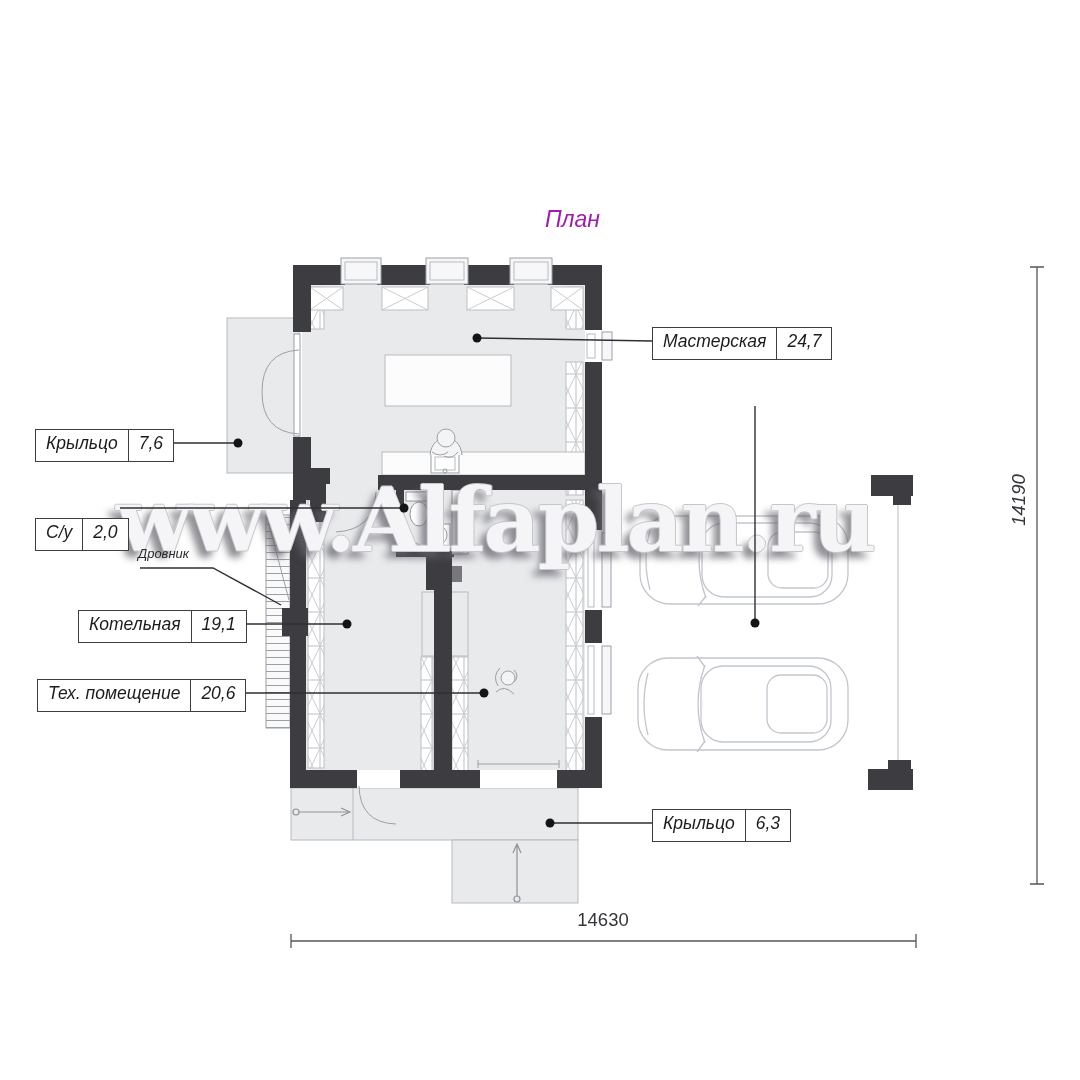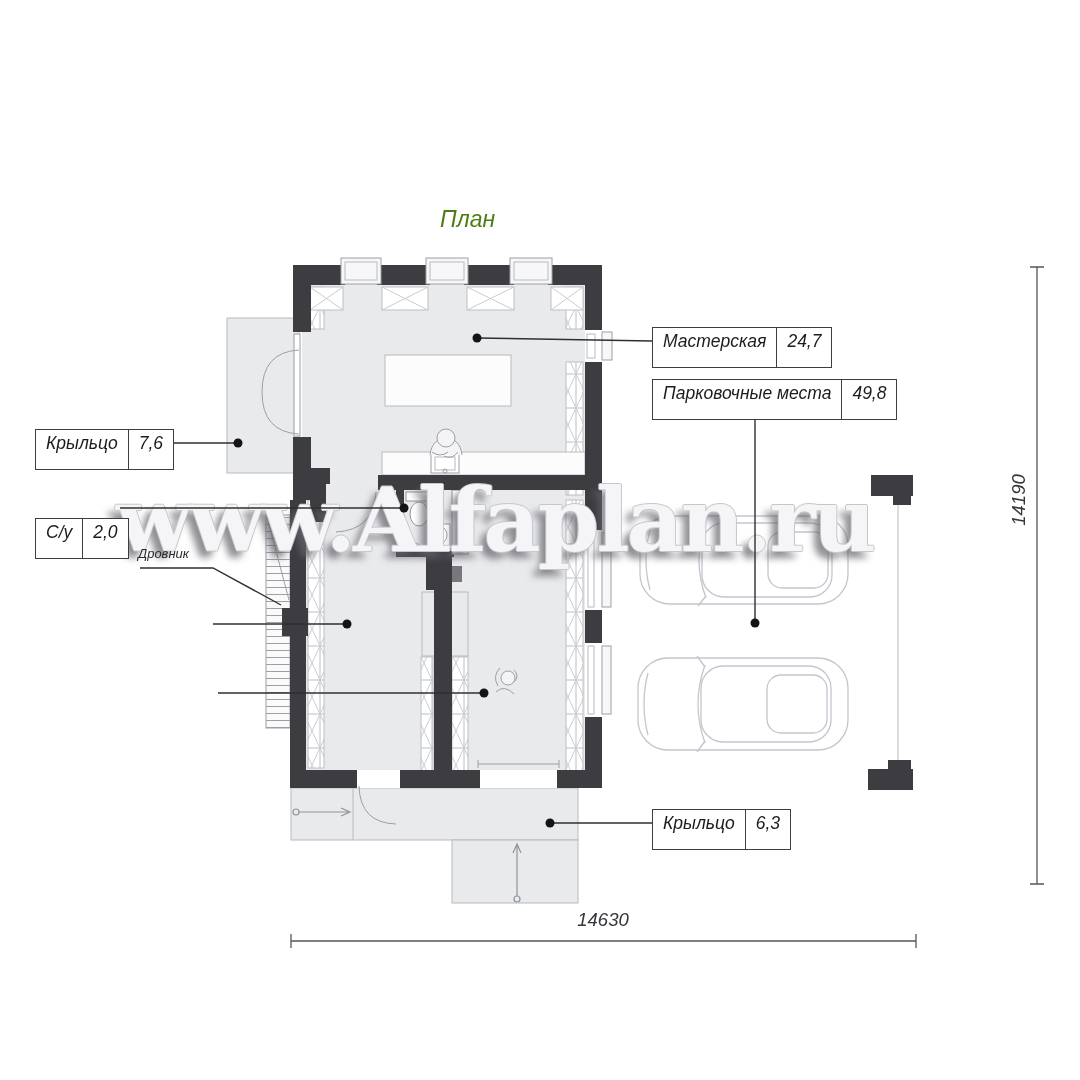--- a/index.html
+++ b/index.html
@@ -10,27 +10,27 @@
   .watermark{position:absolute;left:116px;top:468px;width:864px;z-index:20;
              font-family:"DejaVu Serif",serif;font-weight:bold;font-size:88px;
              letter-spacing:-3px;white-space:nowrap;color:#f5f5f7;
              text-shadow:1px 0 #c6c6cb,-1px 0 #c6c6cb,0 1px #c6c6cb,0 -1px #c6c6cb,
                          -7px 7px 7px rgba(100,100,108,.72);
              pointer-events:none}
   .z-overlay{z-index:25;pointer-events:none}
   .tag{position:absolute;display:inline-flex;align-items:stretch;background:#fff;
        border:1.5px solid #3d3d42;color:#1c1c1f;font-style:italic;font-size:17.5px;
        line-height:1;z-index:30;white-space:nowrap}
-  .tag .cell{padding:5px 10px 16px}
+  .tag .cell{padding:5px 10px 8px}
   .tag .area{border-left:1.5px solid #3d3d42}
   .plain-label{position:absolute;font-style:italic;font-size:13px;color:#2a2a2e;z-index:30}
-  .page-title{position:absolute;left:440px;top:206px;width:160px;text-align:left;
-              font-style:italic;font-size:23px;color:#4d7c0f;z-index:30}
+  .page-title{position:absolute;left:440px;top:206px;width:160px;text-align:right;
+              font-style:italic;font-size:23px;color:#a21caf;z-index:30}
   .dim-h{position:absolute;left:555px;top:909px;width:96px;text-align:center;
-         font-style:italic;font-size:18.5px;color:#35353a;z-index:30}
+         font-size:18.5px;color:#35353a;z-index:30}
   .dim-v{position:absolute;left:971px;top:489px;width:96px;text-align:center;
          font-style:italic;font-size:18.5px;color:#35353a;transform:rotate(-90deg);z-index:30}
 </style>
 </head>
 <body>
 
 <div class="stage">
 
   <svg class="layer z-plan" width="1080" height="1080" viewBox="0 0 1080 1080">
     <defs>
@@ -241,31 +241,35 @@
     <span class="cell area">7,6</span>
   </div>
 
   <div class="tag" style="left:35px;top:518px">
     <span class="cell">С/у</span>
     <span class="cell area">2,0</span>
   </div>
 
   <div class="plain-label" style="left:138px;top:546px">Дровник</div>
 
-
+  <div class="tag" style="left:78px;top:610px">
+    <span class="cell">Котельная</span>
+    <span class="cell area">19,1</span>
+  </div>
+
+  <div class="tag" style="left:37px;top:679px">
+    <span class="cell">Тех. помещение</span>
+    <span class="cell area">20,6</span>
+  </div>
 
   <div class="tag" style="left:652px;top:327px">
     <span class="cell">Мастерская</span>
     <span class="cell area">24,7</span>
   </div>
 
-  <div class="tag" style="left:652px;top:379px">
-    <span class="cell">Парковочные места</span>
-    <span class="cell area">49,8</span>
-  </div>
 
   <div class="tag" style="left:652px;top:809px">
     <span class="cell">Крыльцо</span>
     <span class="cell area">6,3</span>
   </div>
 
   <div class="dim-h">14630</div>
   <div class="dim-v">14190</div>
 
 </div>

